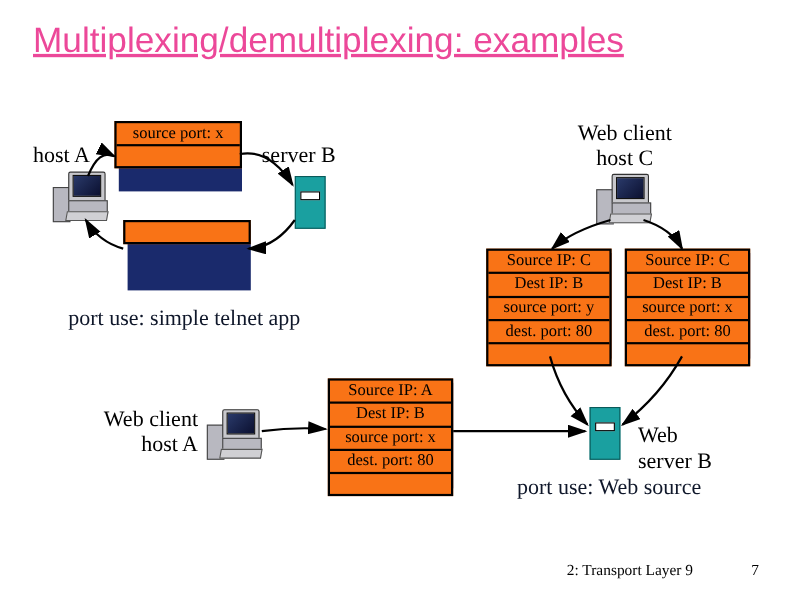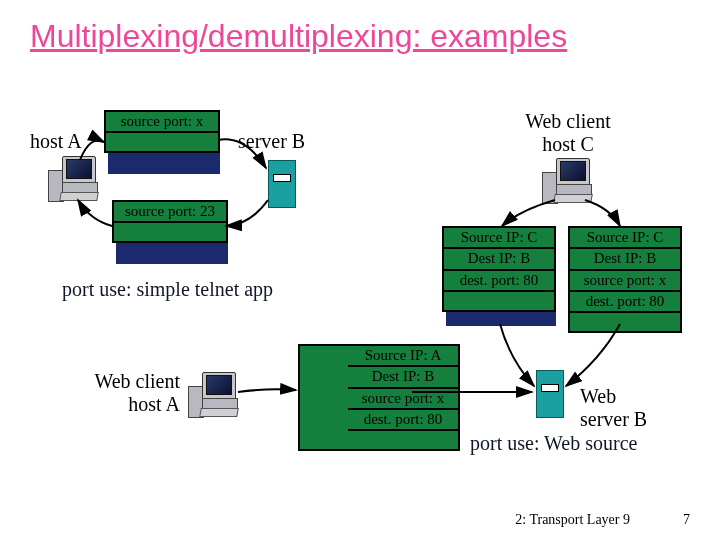--- a/index.html
+++ b/index.html
@@ -55,21 +55,21 @@
   .packet .shadow {
     position: absolute;
     left: 4px;
     top: 4px;
     background: #1a2a6c; 
   }
   .packet .box {
     position: absolute;
     left: 0;
     top: 0;
-    background: #15803d;
+    background: #f97316;
     border: 2px solid #000;
   }
   .packet .hdr {
     border-bottom: 2px solid #000;
     text-align: center;
     font-size: 15px;
     font-family: "Times New Roman", serif;
     line-height: 1.15;
     padding: 1px 2px;
     white-space: nowrap;
@@ -175,21 +175,20 @@
 <div class="label" style="left:238px; top:130px;">server B</div>
 
 <div class="server" style="left:268px; top:160px;">
   <div class="body"></div>
   <div class="slot" style="top:14px;"></div>
 </div>
 
 <div class="packet" style="left:112px; top:200px;">
   <div class="shadow" style="width:112px; height:60px;"></div>
   <div class="box" style="width:112px;">
-    <div class="hdr">source port: 23</div>
     <div class="body"></div>
   </div>
 </div>
 
 <svg class="arrow" style="left:0;top:0;" width="720" height="540">
   <defs>
     <marker id="ah" markerWidth="10" markerHeight="10" refX="8" refY="3" orient="auto">
       <path d="M0,0 L9,3 L0,6 Z" fill="#000"></path>
     </marker>
   </defs>
@@ -214,20 +213,21 @@
     <div class="screen"></div>
     <div class="base"></div>
     <div class="kbd"></div>
 </div>
 
 <div class="packet" style="left:442px; top:226px;">
   <div class="shadow" style="width:110px; height:96px;"></div>
   <div class="box" style="width:110px;">
     <div class="hdr">Source IP: C</div>
     <div class="hdr">Dest IP: B</div>
+    <div class="hdr">source port: y</div>
     <div class="hdr">dest. port: 80</div>
     <div class="body"></div>
   </div>
 </div>
 
 <div class="packet" style="left:568px; top:226px;">
   <div class="shadow" style="width:110px; height:96px;"></div>
   <div class="box" style="width:110px;">
     <div class="hdr">Source IP: C</div>
     <div class="hdr">Dest IP: B</div>
@@ -243,21 +243,21 @@
 <div class="computer" style="left:188px; top:372px;">
   <div class="tower"></div>
     <div class="monitor"></div>
     <div class="screen"></div>
     <div class="base"></div>
     <div class="kbd"></div>
 </div>
 
 <div class="packet" style="left:298px; top:344px;">
   <div class="shadow" style="width:110px; height:96px;"></div>
-  <div class="box" style="width:110px;padding-left:48px;">
+  <div class="box" style="width:110px;">
     <div class="hdr">Source IP: A</div>
     <div class="hdr">Dest IP: B</div>
     <div class="hdr">source port: x</div>
     <div class="hdr">dest. port: 80</div>
     <div class="body"></div>
   </div>
 </div>
 
 <div class="server" style="left:536px; top:370px;">
   <div class="body"></div>

